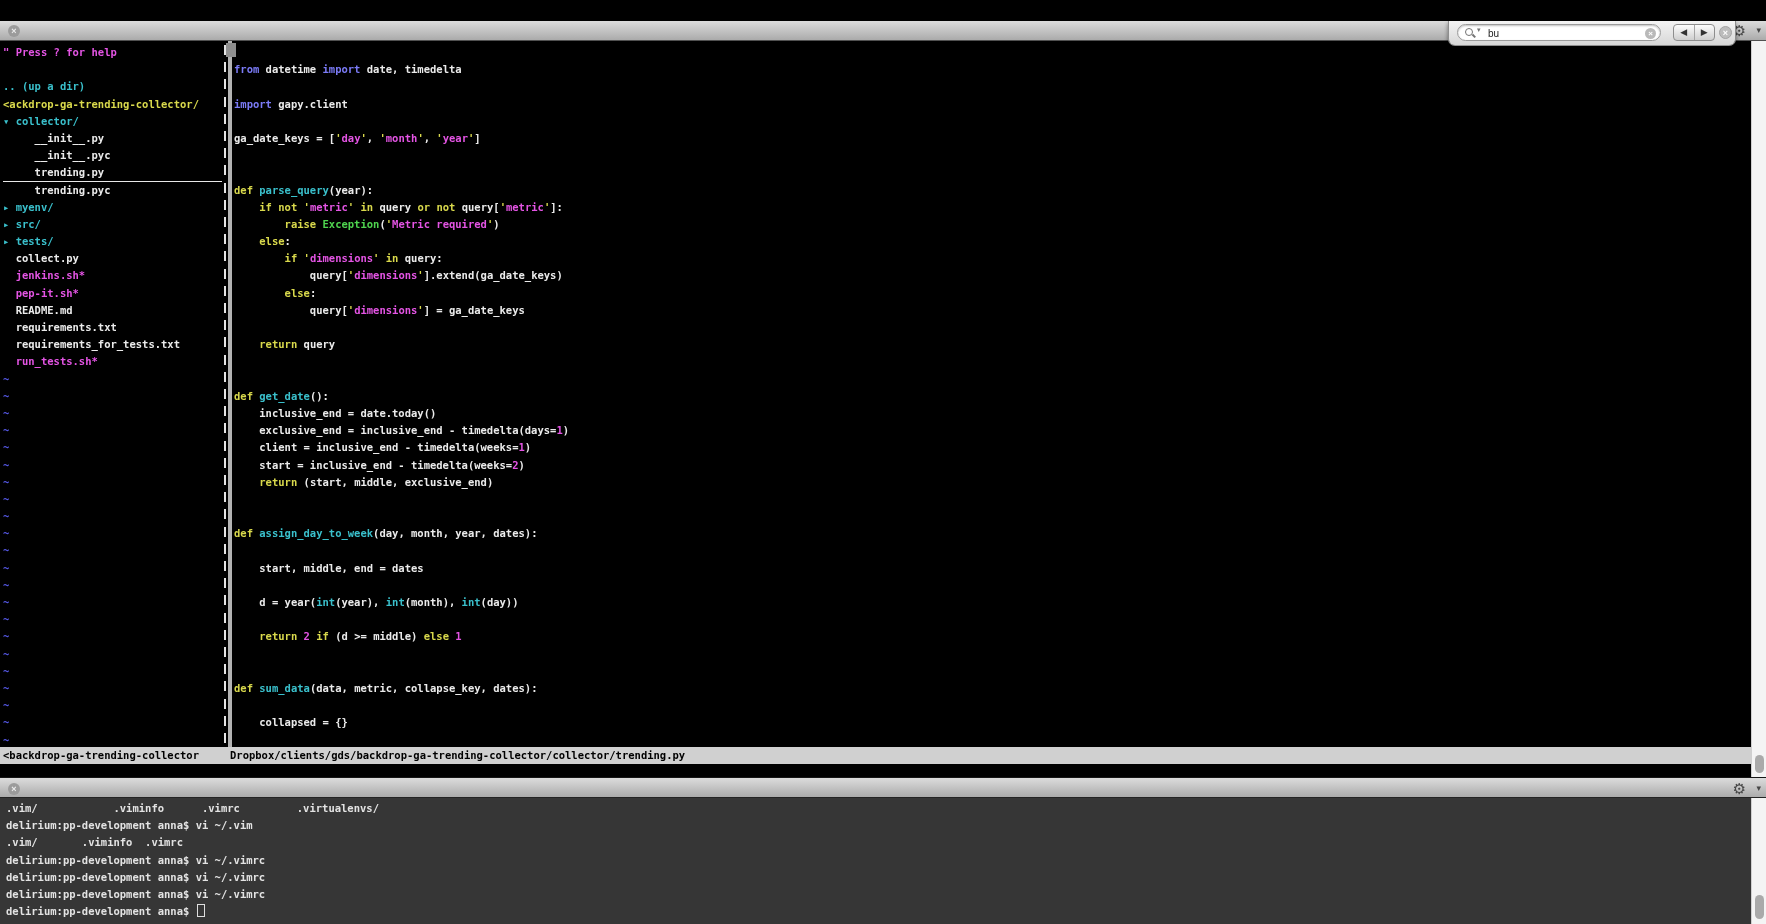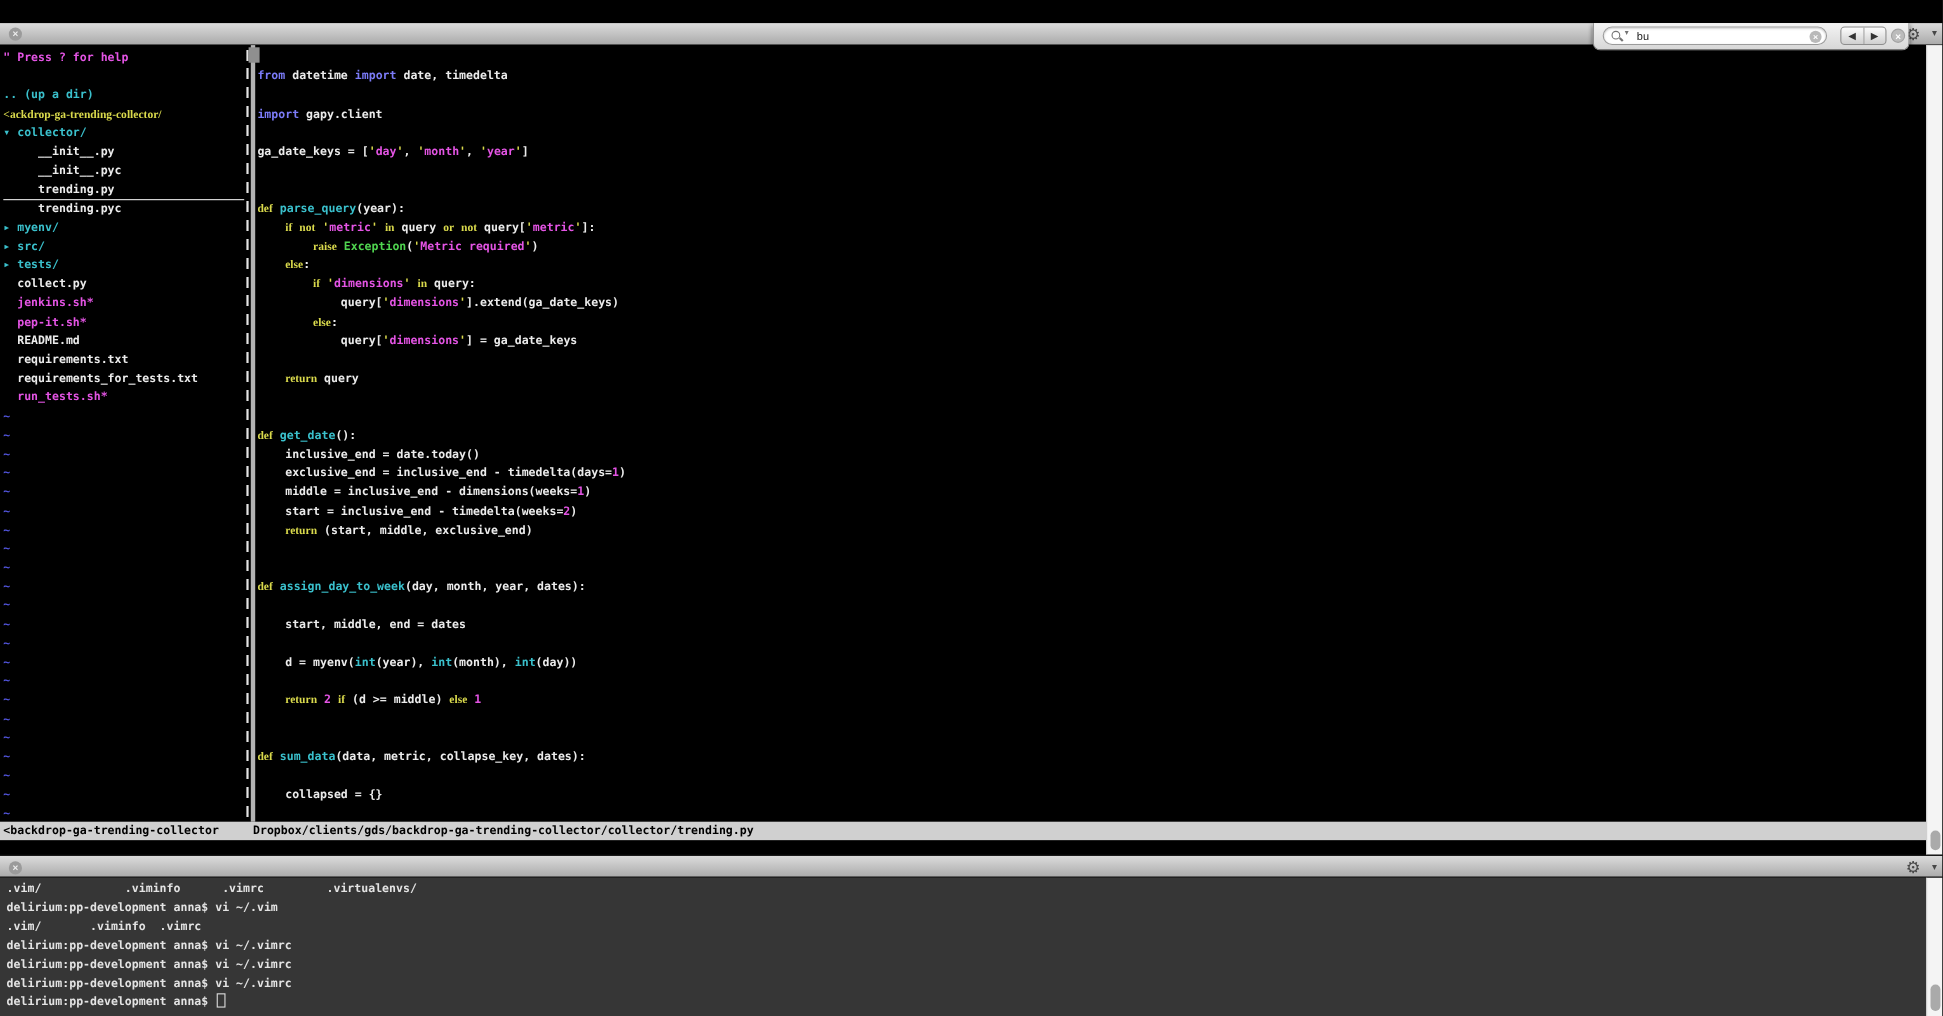--- a/index.html
+++ b/index.html
@@ -52,21 +52,21 @@
     text-align:center;font-weight:bold;box-sizing:border-box;}
 
   
   .term-top{position:absolute;left:0;top:41px;width:1766px;height:736px;background:#000;}
   .mono{font-family:"DejaVu Sans Mono",monospace;font-size:10.5px;font-weight:bold;}
   .tree-pane{position:absolute;left:3px;top:3px;width:219px;}
   .t-row{height:17.2px;line-height:17.2px;white-space:pre;width:219px;}
   .t-row.cur{border-bottom:1px solid #e8e8e8;box-sizing:border-box;}
   .code-pane{position:absolute;left:234px;top:3px;}
   .c-row{height:17.2px;line-height:17.2px;white-space:pre;}
-  .tk-w{color:var(--c-w);} .tk-y{color:var(--c-y);font-family:Liberation Serif, serif;} .tk-m{color:var(--c-m);}
+  .tk-w{color:var(--c-w);} .tk-y{color:var(--c-y);} .tk-m{color:var(--c-m);}
   .tk-c{color:var(--c-c);} .tk-b{color:var(--c-b);} .tk-g{color:var(--c-g);}
   .tk-q{color:var(--c-y);} .tk-tilde{color:var(--c-tilde);}
   .sep-col{position:absolute;left:224px;top:0;width:2px;height:706px;
     background:repeating-linear-gradient(180deg,transparent 0 4px,#e4e4e4 4px 14px,transparent 14px 17.2px);}
   .fold-strip{position:absolute;left:228px;top:0;width:4px;height:706px;background:#b3b3b3;}
   .vim-cursor{position:absolute;left:226px;top:2px;width:10px;height:14px;background:#8f8f8f;}
   .statusline{position:absolute;left:0;top:706px;width:1751px;height:17px;background:#d0d0d0;
     color:#000;line-height:17px;}
   .statusline .sl-left{position:absolute;left:3px;}
   .statusline .sl-right{position:absolute;left:230px;}
@@ -174,30 +174,30 @@
         <div class="c-row"><span class="tk-w">            query[</span><span class="tk-q">'</span><span class="tk-m">dimensions</span><span class="tk-q">'</span><span class="tk-w">].extend(ga_date_keys)</span></div>
         <div class="c-row"><span class="tk-w">        </span><span class="tk-y">else</span><span class="tk-w">:</span></div>
         <div class="c-row"><span class="tk-w">            query[</span><span class="tk-q">'</span><span class="tk-m">dimensions</span><span class="tk-q">'</span><span class="tk-w">] = ga_date_keys</span></div>
         <div class="c-row">&nbsp;</div>
         <div class="c-row"><span class="tk-w">    </span><span class="tk-y">return</span><span class="tk-w"> query</span></div>
         <div class="c-row">&nbsp;</div>
         <div class="c-row">&nbsp;</div>
         <div class="c-row"><span class="tk-y">def</span><span class="tk-w"> </span><span class="tk-c">get_date</span><span class="tk-w">():</span></div>
         <div class="c-row"><span class="tk-w">    inclusive_end = date.today()</span></div>
         <div class="c-row"><span class="tk-w">    exclusive_end = inclusive_end - timedelta(days=</span><span class="tk-m">1</span><span class="tk-w">)</span></div>
-        <div class="c-row"><span class="tk-w">    middle = inclusive_end - dimensions(weeks=</span><span class="tk-m">1</span><span class="tk-w">)</span></div>
+        <div class="c-row"><span class="tk-w">    client = inclusive_end - timedelta(weeks=</span><span class="tk-m">1</span><span class="tk-w">)</span></div>
         <div class="c-row"><span class="tk-w">    start = inclusive_end - timedelta(weeks=</span><span class="tk-m">2</span><span class="tk-w">)</span></div>
         <div class="c-row"><span class="tk-w">    </span><span class="tk-y">return</span><span class="tk-w"> (start, middle, exclusive_end)</span></div>
         <div class="c-row">&nbsp;</div>
         <div class="c-row">&nbsp;</div>
         <div class="c-row"><span class="tk-y">def</span><span class="tk-w"> </span><span class="tk-c">assign_day_to_week</span><span class="tk-w">(day, month, year, dates):</span></div>
         <div class="c-row">&nbsp;</div>
         <div class="c-row"><span class="tk-w">    start, middle, end = dates</span></div>
         <div class="c-row">&nbsp;</div>
-        <div class="c-row"><span class="tk-w">    d = myenv(</span><span class="tk-c">int</span><span class="tk-w">(year), </span><span class="tk-c">int</span><span class="tk-w">(month), </span><span class="tk-c">int</span><span class="tk-w">(day))</span></div>
+        <div class="c-row"><span class="tk-w">    d = year(</span><span class="tk-c">int</span><span class="tk-w">(year), </span><span class="tk-c">int</span><span class="tk-w">(month), </span><span class="tk-c">int</span><span class="tk-w">(day))</span></div>
         <div class="c-row">&nbsp;</div>
         <div class="c-row"><span class="tk-w">    </span><span class="tk-y">return</span><span class="tk-w"> </span><span class="tk-m">2</span><span class="tk-w"> </span><span class="tk-y">if</span><span class="tk-w"> (d &gt;= middle) </span><span class="tk-y">else</span><span class="tk-w"> </span><span class="tk-m">1</span></div>
         <div class="c-row">&nbsp;</div>
         <div class="c-row">&nbsp;</div>
         <div class="c-row"><span class="tk-y">def</span><span class="tk-w"> </span><span class="tk-c">sum_data</span><span class="tk-w">(data, metric, collapse_key, dates):</span></div>
         <div class="c-row">&nbsp;</div>
         <div class="c-row"><span class="tk-w">    collapsed = {}</span></div>
       </div>
     <div class="statusline mono">
       <span class="sl-left">&lt;backdrop-ga-trending-collector</span>

